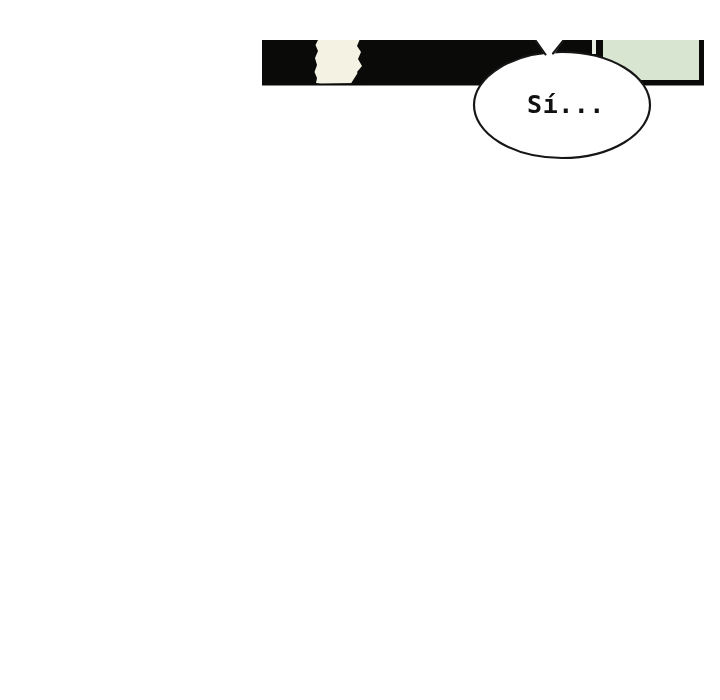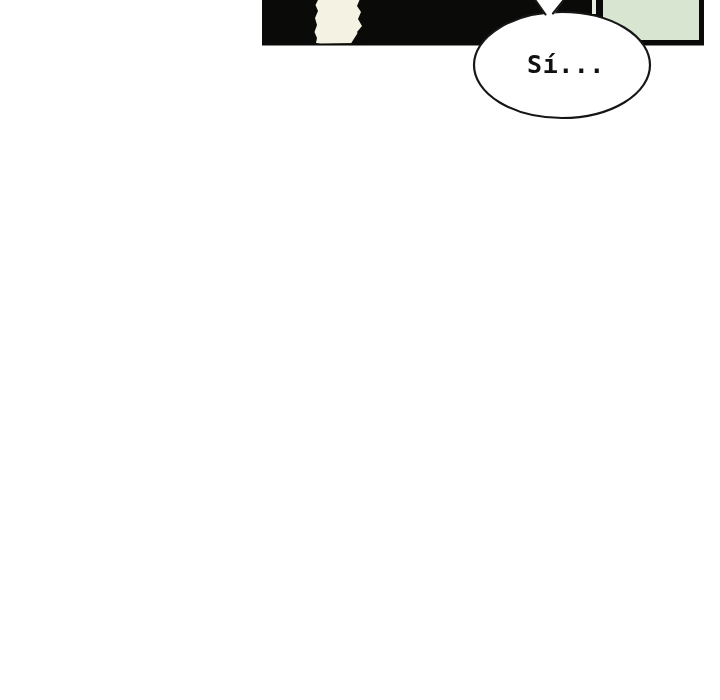--- a/index.html
+++ b/index.html
@@ -7,20 +7,21 @@
     padding: 0;
     background: #ffffff;
     font-family: "DejaVu Sans", "Liberation Sans", sans-serif;
   }
   .page {
     position: relative;
     width: 720px;
     height: 516px;
     background: #ffffff;
     overflow: hidden;
+    margin-top: 40px;
   }
   .comic-svg {
     position: absolute;
     inset: 0;
     display: block;
   }
   .bubble-text {
     font-family: "DejaVu Sans Mono", "Liberation Mono", monospace;
     font-weight: 700;
     font-size: 25px;

